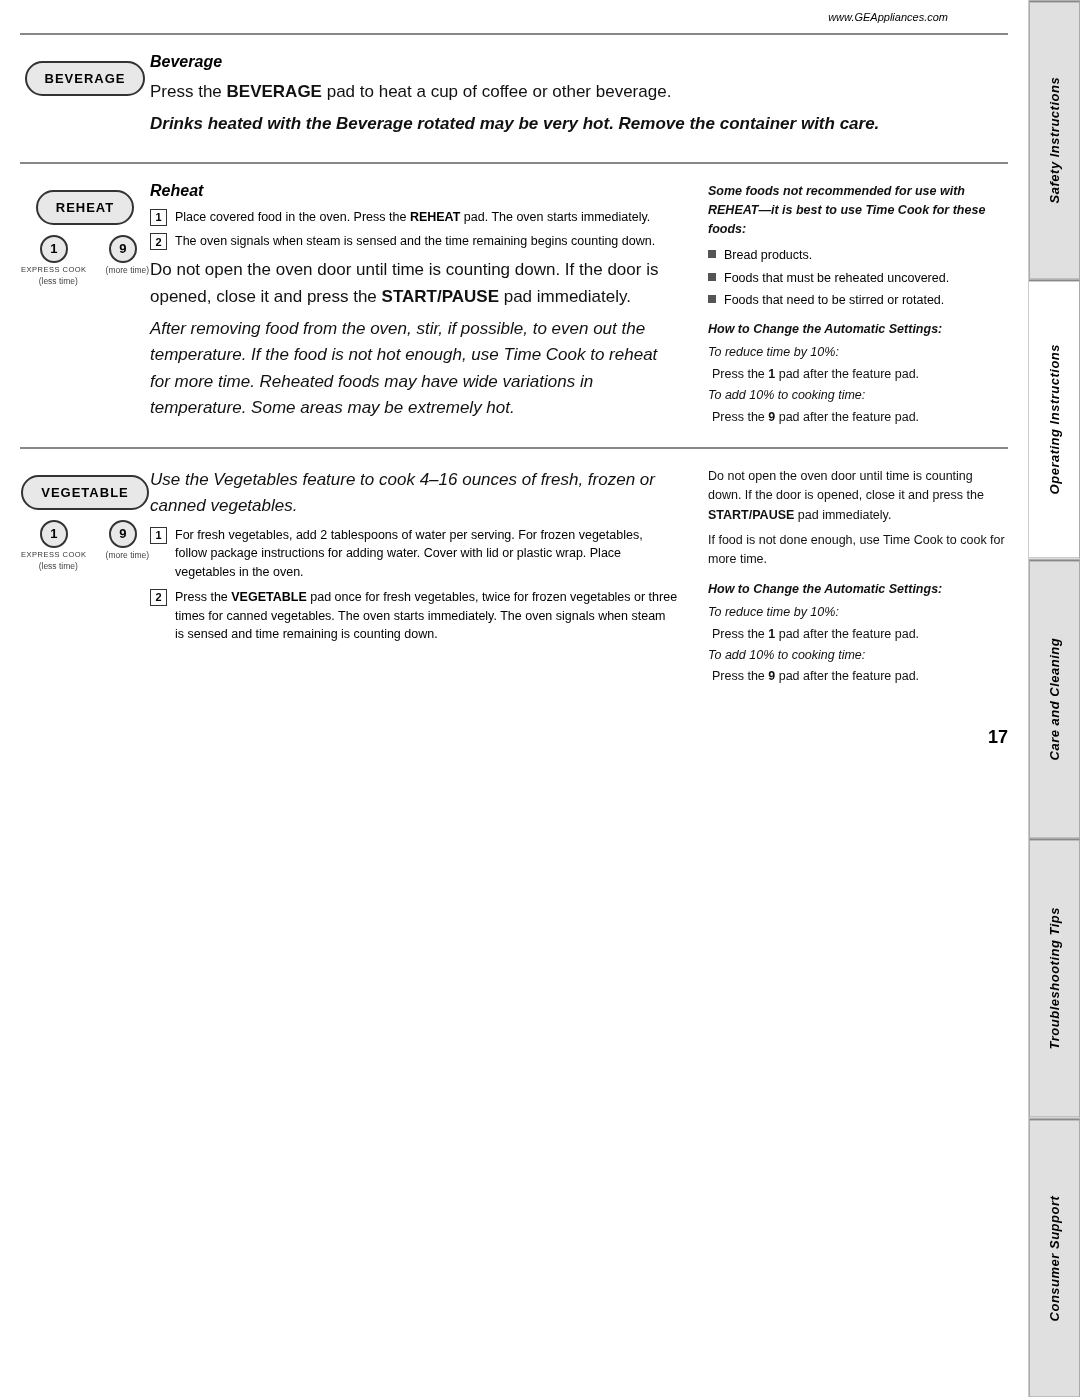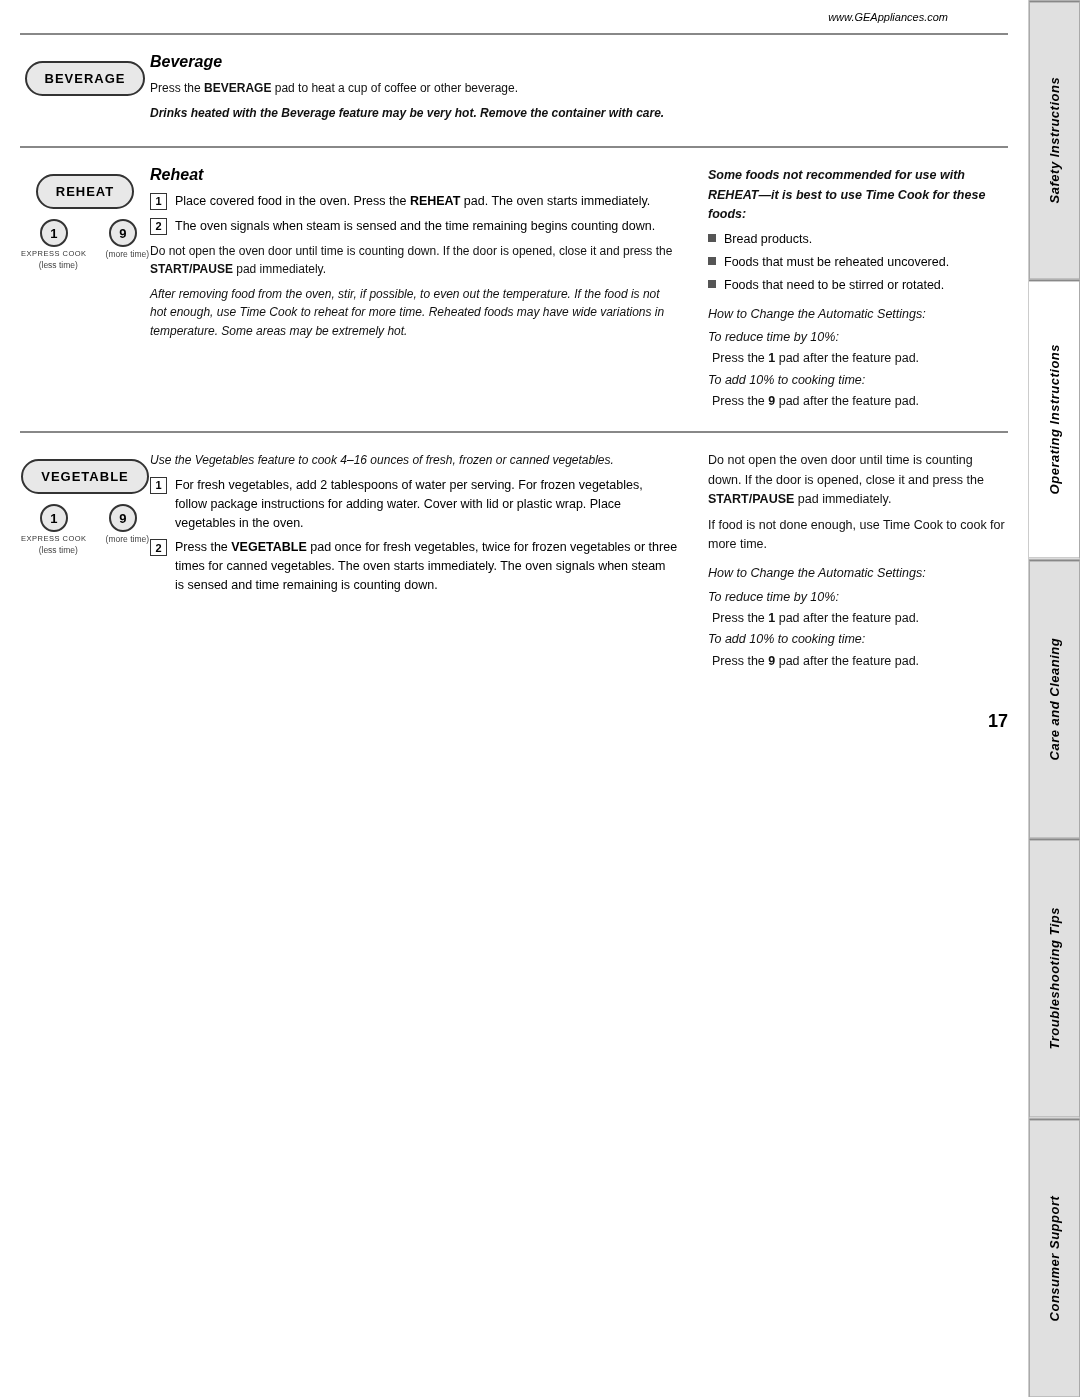--- a/index.html
+++ b/index.html
@@ -118,21 +118,21 @@
     }
 
     .section-title {
       font-size: 16px;
       font-weight: bold;
       font-style: italic;
       margin-bottom: 8px;
     }
 
     .section-middle p {
-      font-size: 12px;
+      font-size: 17px;
       line-height: 1.55;
       margin-bottom: 6px;
       color: #111;
     }
 
     .section-middle p.bold-warning {
       font-weight: bold;
       font-style: italic;
     }
 
@@ -212,21 +212,21 @@
       background: #555;
       margin-right: 8px;
       margin-top: 4px;
     }
 
     .how-to-section {
       margin-top: 10px;
     }
 
     .how-to-section .sub-header {
-      font-weight: normal;
+      font-weight: bold;
       font-style: italic;
       margin-bottom: 4px;
     }
 
     .how-to-section p {
       margin-bottom: 2px;
     }
 
     .how-to-section p.indent {
       margin-left: 4px;
@@ -290,21 +290,21 @@
 
     <div class="top-url">www.GEAppliances.com</div>
 
     <div class="section-row">
       <div class="button-area">
         <div class="feature-button">BEVERAGE</div>
       </div>
       <div class="section-middle">
         <div class="section-title">Beverage</div>
         <p>Press the <b>BEVERAGE</b> pad to heat a cup of coffee or other beverage.</p>
-        <p class="bold-warning">Drinks heated with the Beverage feature may be very hot. Remove the container with care.</p>
+        <p class="bold-warning">Drinks heated with the Beverage rotated may be very hot. Remove the container with care.</p>
       </div>
     </div>
 
     <div class="section-row">
       <div class="button-area">
         <div class="feature-button">REHEAT</div>
         <div class="express-cook-row">
           <div class="express-btn">
             <div class="num-circle">1</div>
             <div class="express-label">EXPRESS COOK</div>

